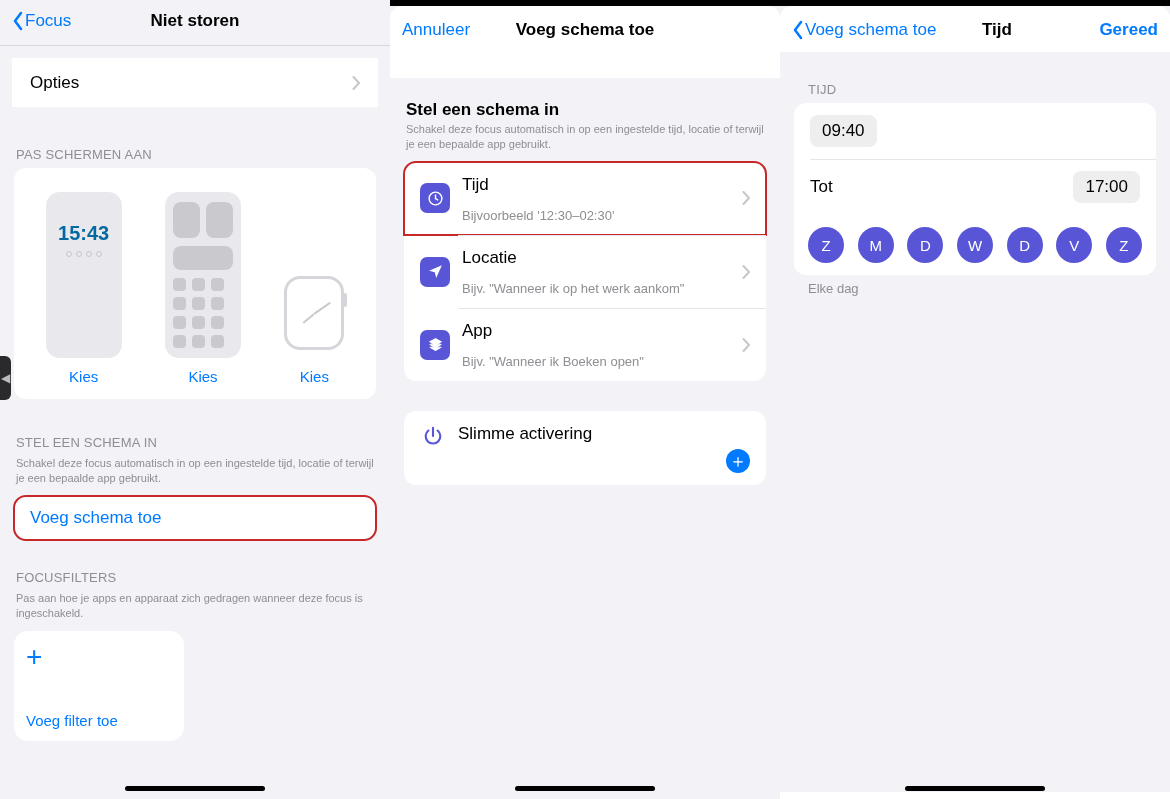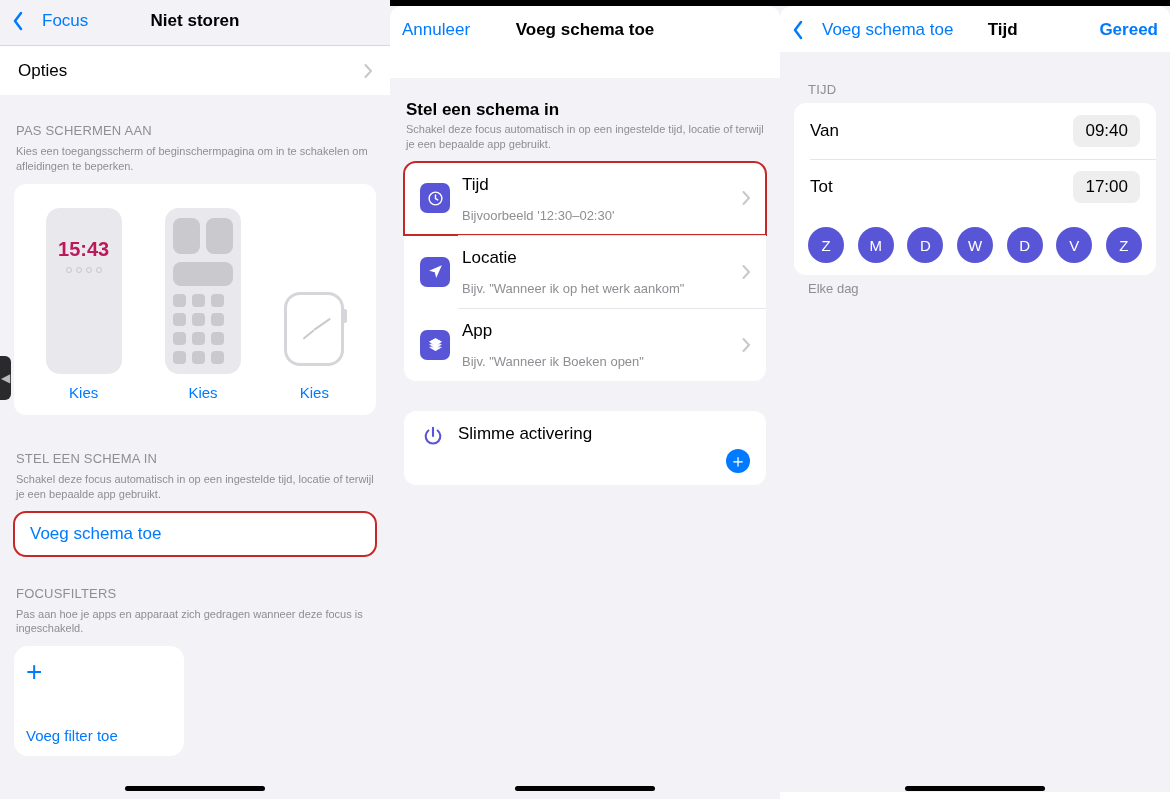--- a/index.html
+++ b/index.html
@@ -13,21 +13,21 @@
     --pill:#eeeeef;
     --red:#c62828;
   }
   *{box-sizing:border-box;font-family:-apple-system,BlinkMacSystemFont,"Helvetica Neue",Arial,sans-serif;-webkit-font-smoothing:antialiased}
   body{margin:0;background:#000;width:1170px;height:799px;overflow:hidden}
   .shot{position:absolute;top:0;width:390px;height:799px;background:var(--ios-gray6)}
   .shot:nth-of-type(1){left:0}
   .shot:nth-of-type(2){left:390px;background:#fff}
   .shot:nth-of-type(3){left:780px;background:#fff}
   .navbar{height:46px;padding:0 12px 4px;display:flex;align-items:center;justify-content:space-between;font-size:17px}
-  .nav-left,.nav-right{min-width:110px;display:flex;align-items:flex-end;gap:18px;color:var(--ios-blue)}
+  .nav-left,.nav-right{min-width:110px;display:flex;align-items:flex-end;gap:1px;color:var(--ios-blue)}
   .nav-right{justify-content:flex-end;font-weight:600}
   .nav-title{font-weight:600;color:#000;text-align:center;flex:1}
   .chev{width:12px;height:20px;display:inline-block}
   .chev svg{display:block}
   .sep{border-bottom:1px solid #d8d8dc}
   .section-h{font-size:13px;color:var(--ios-gray);padding:0 16px 6px;letter-spacing:.2px;text-transform:uppercase}
   .section-sub{font-size:11px;color:var(--ios-gray);padding:0 16px 10px;line-height:1.35}
   .card{background:var(--card);border-radius:12px;margin:0 14px}
   .card-edge{margin:0 0}
   .row{display:flex;align-items:center;padding:12px 16px;gap:12px;position:relative}
@@ -42,21 +42,21 @@
   .icn svg{width:17px;height:17px}
   .pill{background:var(--pill);border-radius:8px;padding:6px 12px;font-size:17px;color:#000}
   .daychip{width:36px;height:36px;border-radius:50%;background:var(--ios-purple);color:#fff;display:flex;align-items:center;justify-content:center;font-size:15px;font-weight:500}
   .redbox{outline:2px solid var(--red);outline-offset:-1px}
   .homebar{position:absolute;bottom:8px;left:50%;transform:translateX(-50%);width:140px;height:5px;border-radius:3px;background:#000}
   .choose-grid{display:flex;justify-content:space-around;align-items:flex-end;padding:24px 10px 14px}
   .device{display:flex;flex-direction:column;align-items:center;gap:10px}
   .device .label{color:var(--ios-blue);font-size:15px}
   .mock{background:transparent}
   .lock{width:76px;height:166px;border-radius:14px;background:#e9e9ed;display:flex;flex-direction:column;align-items:center;justify-content:flex-start;padding-top:30px;color:#cfcfd4}
-  .lock .time{font-size:20px;font-weight:600;color:#be185d}
+  .lock .time{font-size:20px;font-weight:600;color:#0369a1}
   .lock .dots{margin-top:6px;display:flex;gap:4px}
   .lock .dots span{width:6px;height:6px;border:1.5px solid #c7c7cc;border-radius:50%}
   .home{width:76px;height:166px;border-radius:14px;background:#e9e9ed;padding:10px 8px;display:flex;flex-direction:column;gap:8px}
   .home .wdg{height:40px;border-radius:8px;background:#c9c9ce}
   .home .wdg.sm{width:36px}
   .home .wdgrow{display:flex;gap:6px}
   .home .wdgrow .wdg{flex:1;height:36px}
   .home .icons{display:flex;flex-wrap:wrap;gap:6px}
   .home .icons span{width:13px;height:13px;border-radius:4px;background:#c9c9ce}
   .watch{width:60px;height:74px;border-radius:16px;border:3px solid #d5d5da;position:relative;margin-bottom:8px}
@@ -86,36 +86,35 @@
         <svg viewBox="0 0 12 20" fill="none">
             <path d="M9 2 3 10l6 8" stroke="#007aff" stroke-width="2.5" stroke-linecap="round" stroke-linejoin="round"></path>
           </svg>
       </span>
       <span>Focus</span>
     </div>
     <div class="nav-title">Niet storen</div>
     <div class="nav-right"></div>
   </div>
 
-  <div class="card card-edge" style="border-radius:0;margin:0">
+  <div class="card card-edge" style="border-radius:0;margin:12px">
     <div class="row row-simple" style="padding:14px 18px">
       <div class="txt">
           <div class="title">Opties</div>
         </div>
       <span class="disc">
         <svg viewBox="0 0 8 14" fill="none">
             <path d="M1.5 1 7 7l-5.5 6" stroke="#c7c7cc" stroke-width="2" stroke-linecap="round" stroke-linejoin="round"></path>
           </svg>
       </span>
     </div>
   </div>
 
   <div class="spacer" style="height:28px"></div>
   <div class="section-h">PAS SCHERMEN AAN</div>
-  <div class="section-sub">Kies een toegangsscherm of beginschermpagina om in te schakelen om afleidingen te beperken.</div>
 
   <div class="card">
     <div class="choose-grid">
       <div class="device">
         <div class="mock lock">
           <div class="time">15:43</div>
           <div class="dots">
               <span></span>
               <span></span>
               <span></span>
@@ -292,23 +291,20 @@
       <div class="nav-right">
         <span>Gereed</span>
       </div>
     </div>
 
     <div style="background:var(--ios-gray6);min-height:740px;padding-top:30px">
       <div class="section-h" style="padding-left:28px">TIJD</div>
 
       <div class="card">
         <div class="row row-simple">
-          <div class="txt">
-              <div class="title">Van</div>
-            </div>
           <div class="pill"><span>09:40</span></div>
         </div>
         <div class="row row-simple">
           <div class="txt">
               <div class="title">Tot</div>
             </div>
           <div class="pill"><span>17:00</span></div>
         </div>
         <div class="days">
           <div class="daychip">Z</div>

